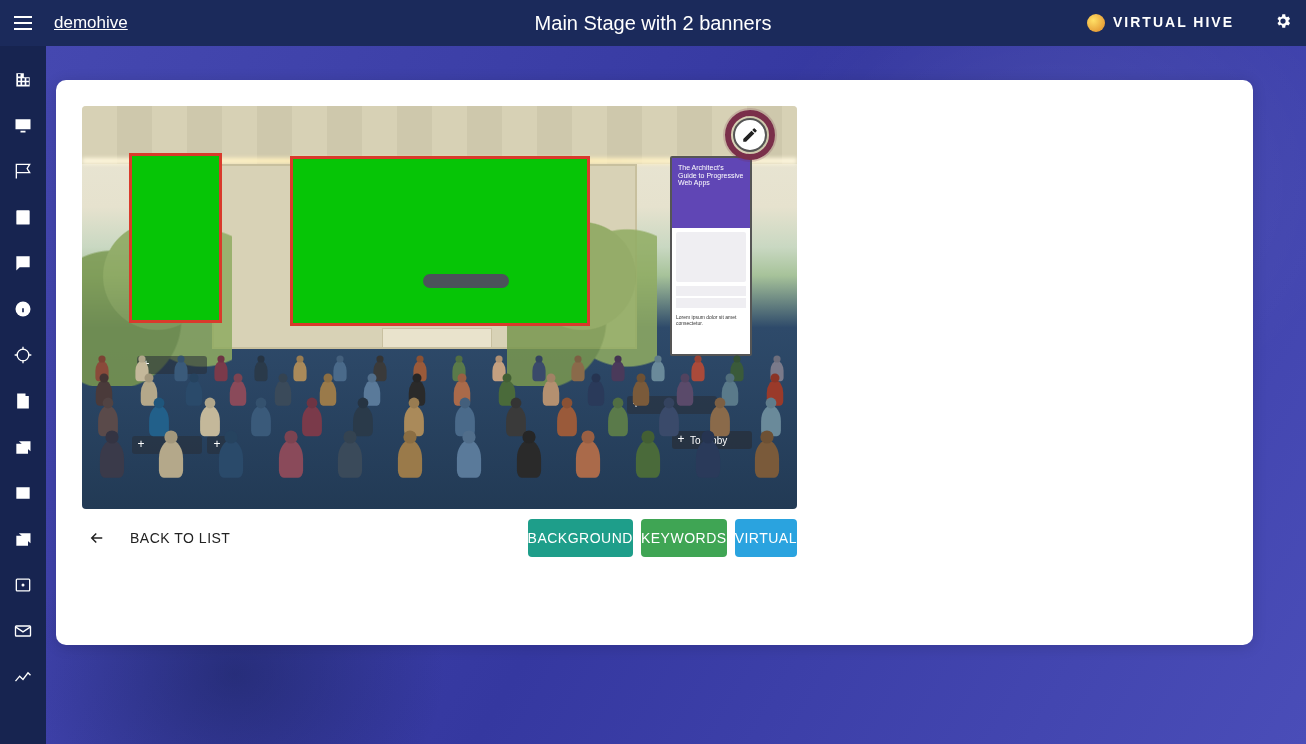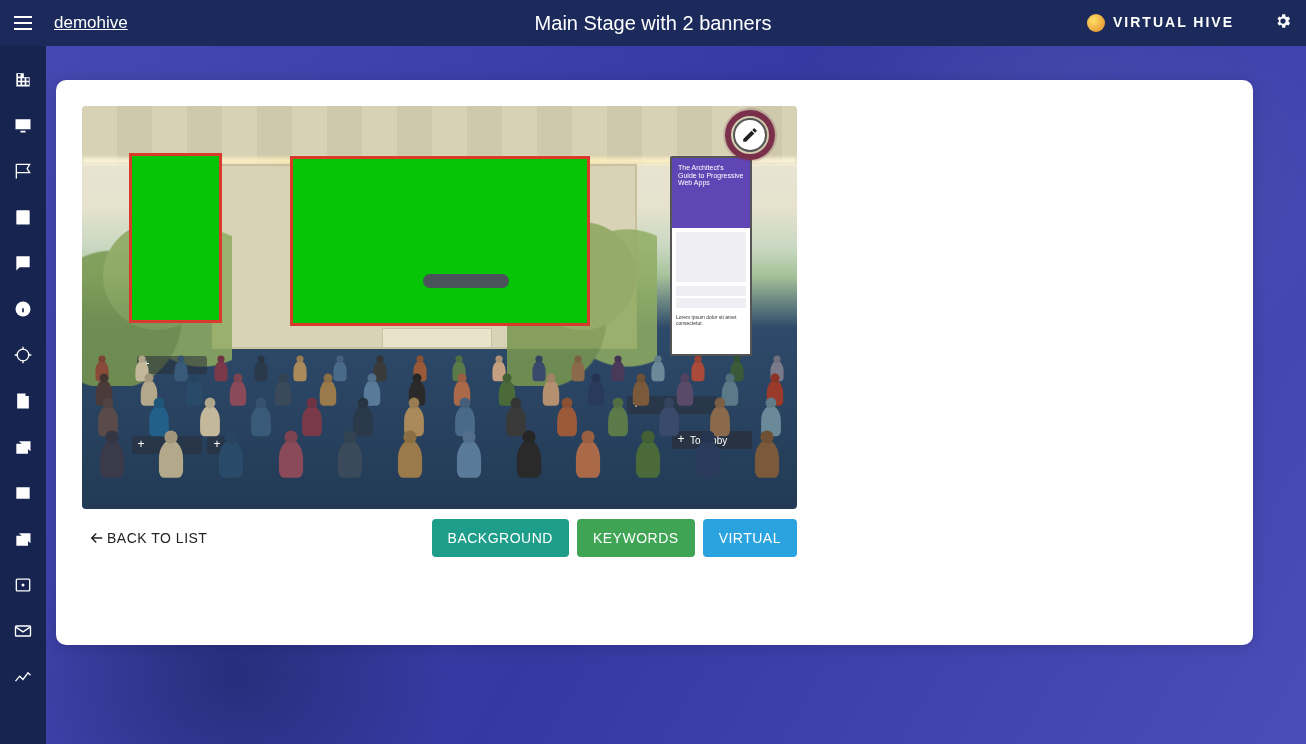--- a/index.html
+++ b/index.html
@@ -73,22 +73,22 @@
   .row1{top:0}.row1 .person{transform:scale(.6)}
   .row2{top:22px}.row2 .person{transform:scale(.75)}
   .row3{top:50px}.row3 .person{transform:scale(.9)}
   .row4{top:88px}.row4 .person{transform:scale(1.1)}
   
   .hotspot{position:absolute;display:flex;align-items:center;background:rgba(40,45,55,.7);color:#fff;font-size:10px;height:18px;border-radius:3px;padding:0 8px 0 18px}
   .hotspot .plus{position:absolute;left:2px;top:1px;width:14px;height:14px;display:flex;align-items:center;justify-content:center;font-size:12px;color:#fff}
   .hotspot.empty{background:rgba(40,45,55,.55)}
   
   .toolbar{display:flex;align-items:center;gap:8px;margin-top:10px}
-  .backlink{display:flex;align-items:center;gap:1px;color:#222;font-size:14px;letter-spacing:.5px;cursor:pointer;margin-right:auto;padding-left:6px}
-  .btn{border:none;color:#fff;font-size:14px;letter-spacing:.5px;padding:11px 16px;border-radius:4px;cursor:pointer}
+  .backlink{display:flex;align-items:center;gap:24px;color:#222;font-size:14px;letter-spacing:.5px;cursor:pointer;margin-right:auto;padding-left:6px}
+  .btn{border:none;color:#fff;font-size:14px;letter-spacing:.5px;padding:11px 0;border-radius:4px;cursor:pointer}
   .btn.bg{background:var(--teal)}
   .btn.kw{background:var(--green)}
   .btn.pr{background:var(--grey)}
   .btn.pv{background:var(--blue)}
   svg.ic{width:18px;height:18px}
 </style>
 </head>
 <body>
 
 <div class="topbar">

